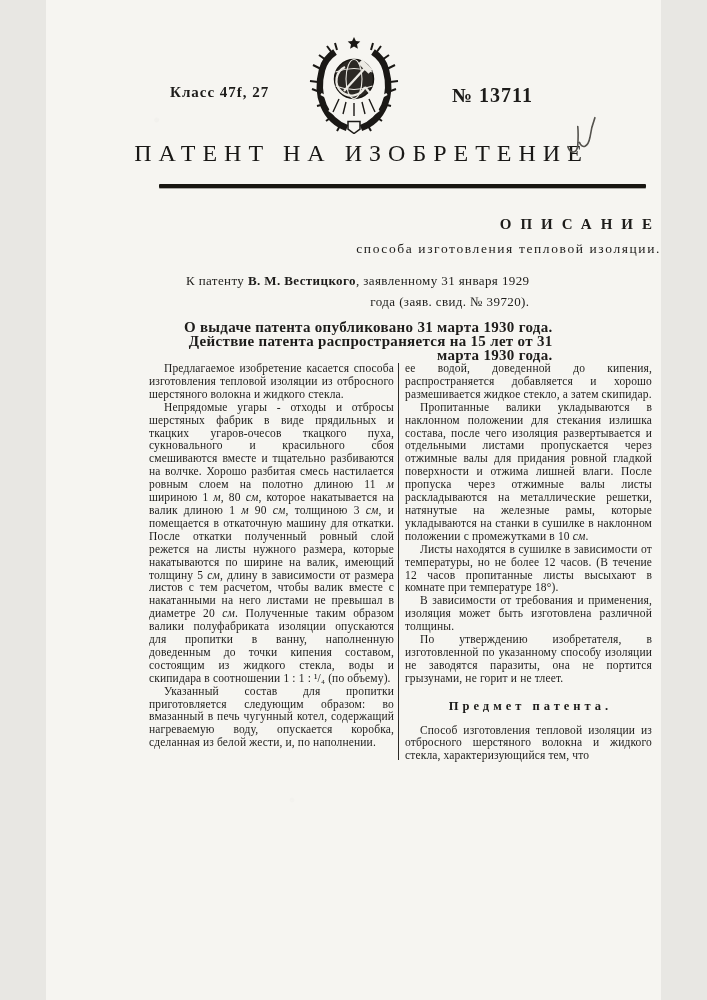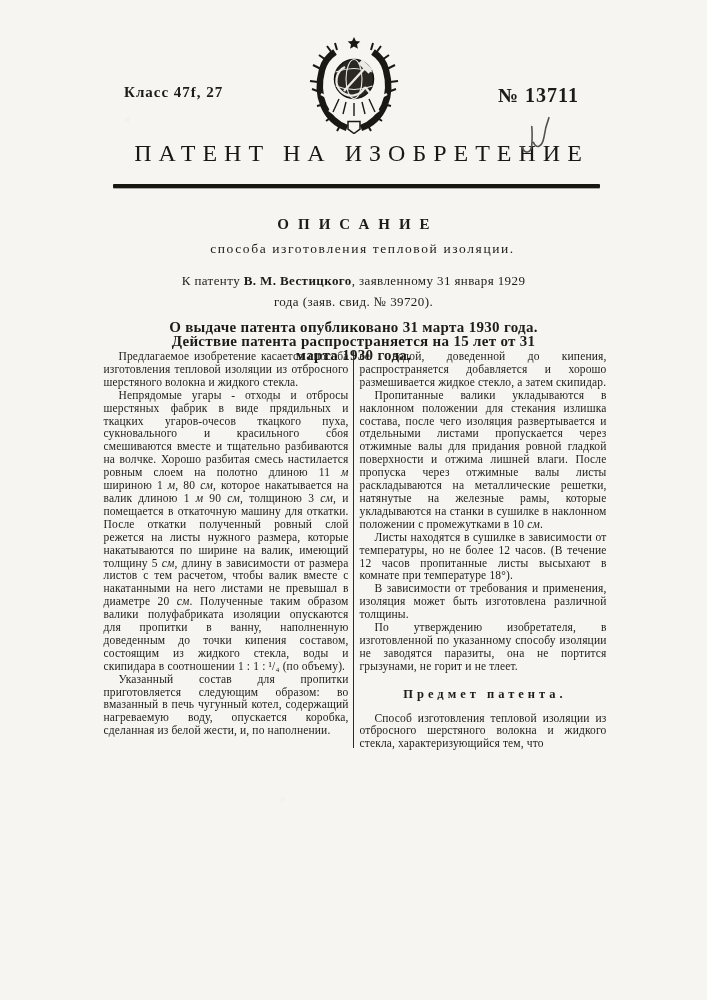--- a/index.html
+++ b/index.html
@@ -1,18 +1,18 @@
 <!DOCTYPE html>
 <html lang="ru"><head>
 <meta charset="utf-8">
 <style>
   html,body{margin:0;padding:0;background:#e8e7e3;}
   .sheet{
     position:relative;
-    width:707px;height:1000px;
+    width:615px;height:1000px;
     margin:0 auto;
     background:#f6f5f1;
     background-image:
       radial-gradient(circle at 18% 12%, rgba(0,0,0,.015) 0 2px, transparent 3px),
       radial-gradient(circle at 72% 38%, rgba(0,0,0,.012) 0 2px, transparent 3px),
       radial-gradient(circle at 40% 80%, rgba(0,0,0,.012) 0 2px, transparent 3px);
     color:#1d1c1a;
     font-family:"Liberation Serif","DejaVu Serif",serif;
     overflow:hidden;
   }
@@ -29,32 +29,32 @@
     position:absolute;top:140px;left:8px;width:100%;
     text-align:center;font-size:24px;letter-spacing:7px;
     color:#191816;white-space:nowrap;
   }
   .pencil{position:absolute;top:115px;left:517px;transform:rotate(-6deg);}
   .rule{
     position:absolute;top:184px;left:113px;width:487px;height:4px;
     background:#181611;border-radius:1px;
     box-shadow:0 1px 0 rgba(24,22,17,.35);
   }
-  .desc{position:absolute;top:216px;left:0;width:100%;text-align:center;}
+  .desc{position:absolute;top:216px;left:0;width:100%;text-align:right;}
   .desc-h{font-size:15px;font-weight:600;letter-spacing:9px;text-indent:9px;}
   .desc-sub{margin-top:8px;font-size:13.5px;letter-spacing:1.6px;padding-left:18px;}
   .desc-pat{
     margin:13px auto 0;width:352px;
     font-size:13px;line-height:21px;letter-spacing:.4px;
   }
   .desc-note{
     margin:8px auto 0;width:398px;
     font-size:15px;line-height:14px;font-weight:700;letter-spacing:.3px;
   }
-  .body{position:absolute;top:350px;left:103px;width:504px;display:flex;align-items:stretch;justify-content:center;}
+  .body{position:absolute;top:362px;left:103px;width:504px;display:flex;align-items:stretch;}
   .col{
     width:245px;
     font-size:11.5px;line-height:12.9px;
     text-align:justify;letter-spacing:.15px;
   }
   .col-right{width:247px;}
   .divider{width:1px;background:#2c2a27;margin:1px 6px 2px 4px;}
   .para{margin:0;text-indent:15px;}
   .para.cont{text-indent:0;}
   .para i{font-style:italic;}

